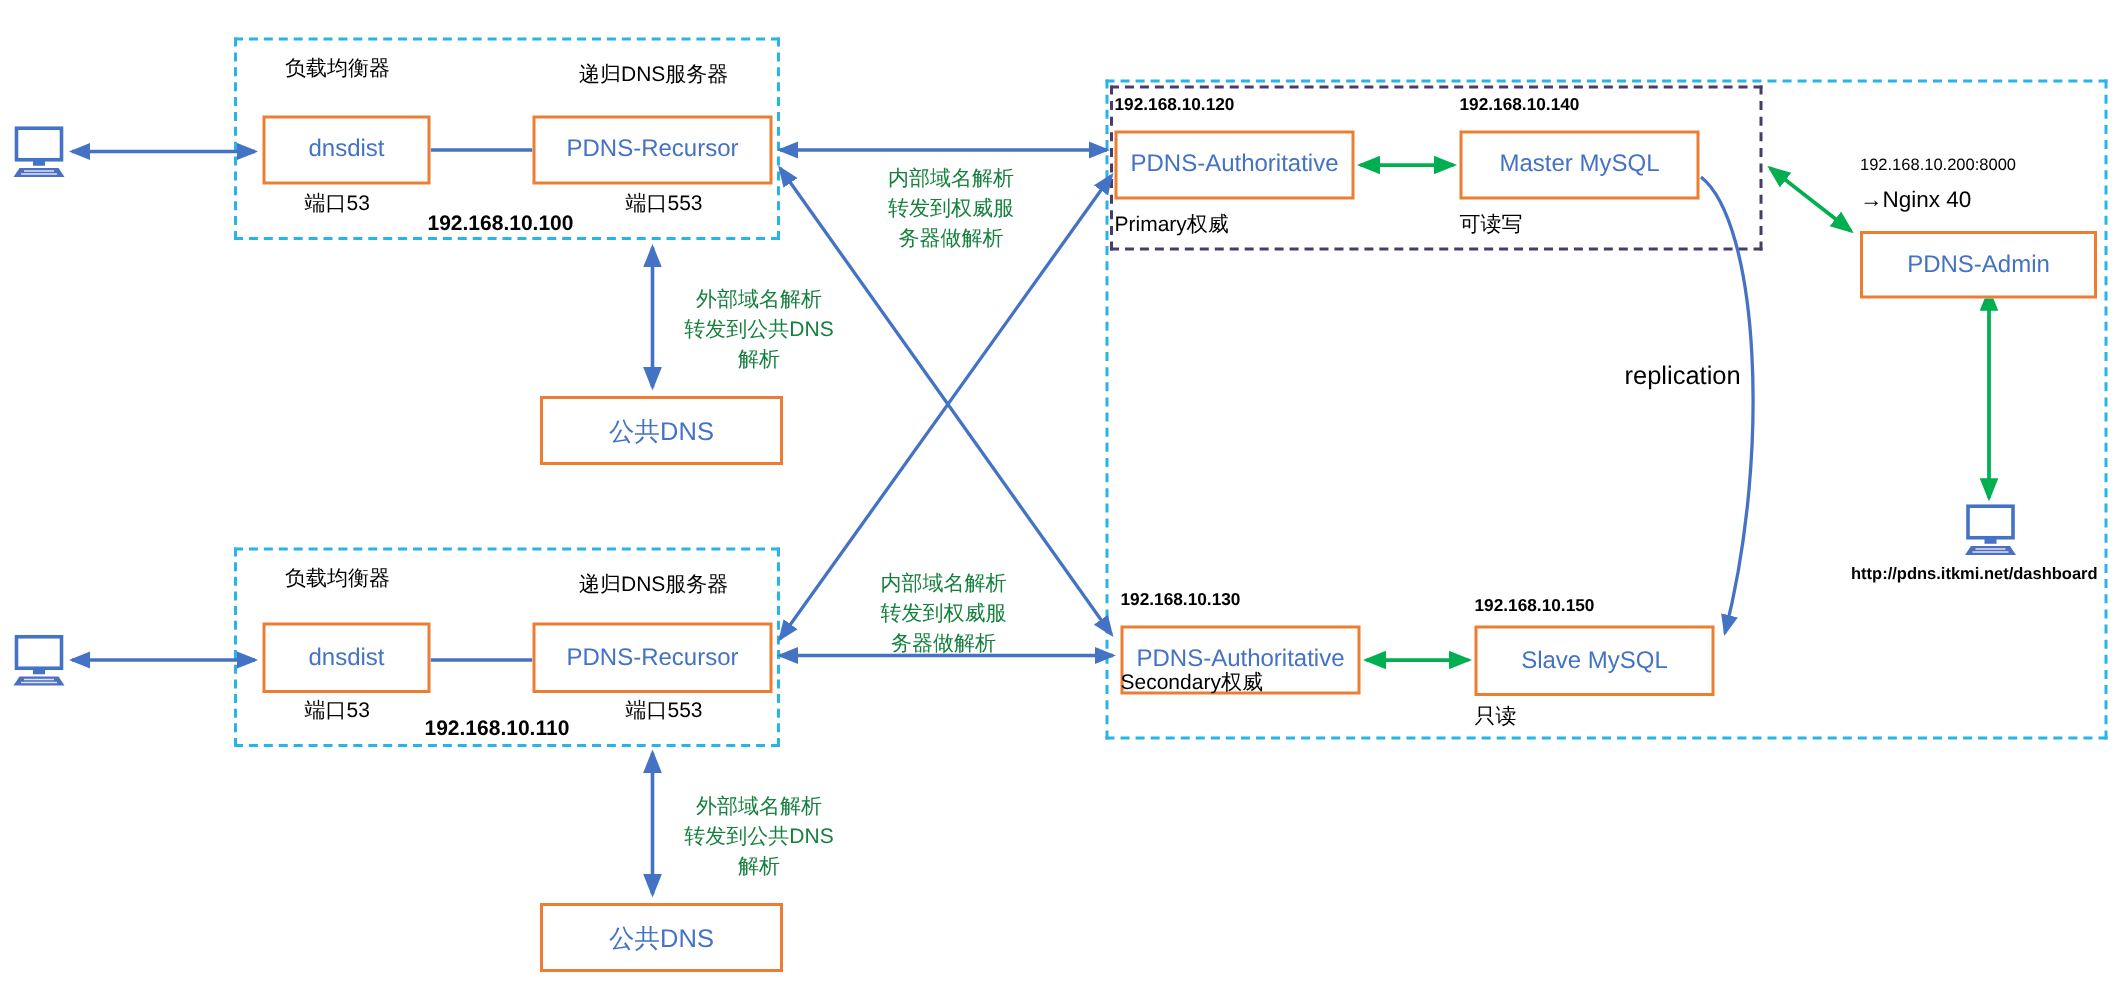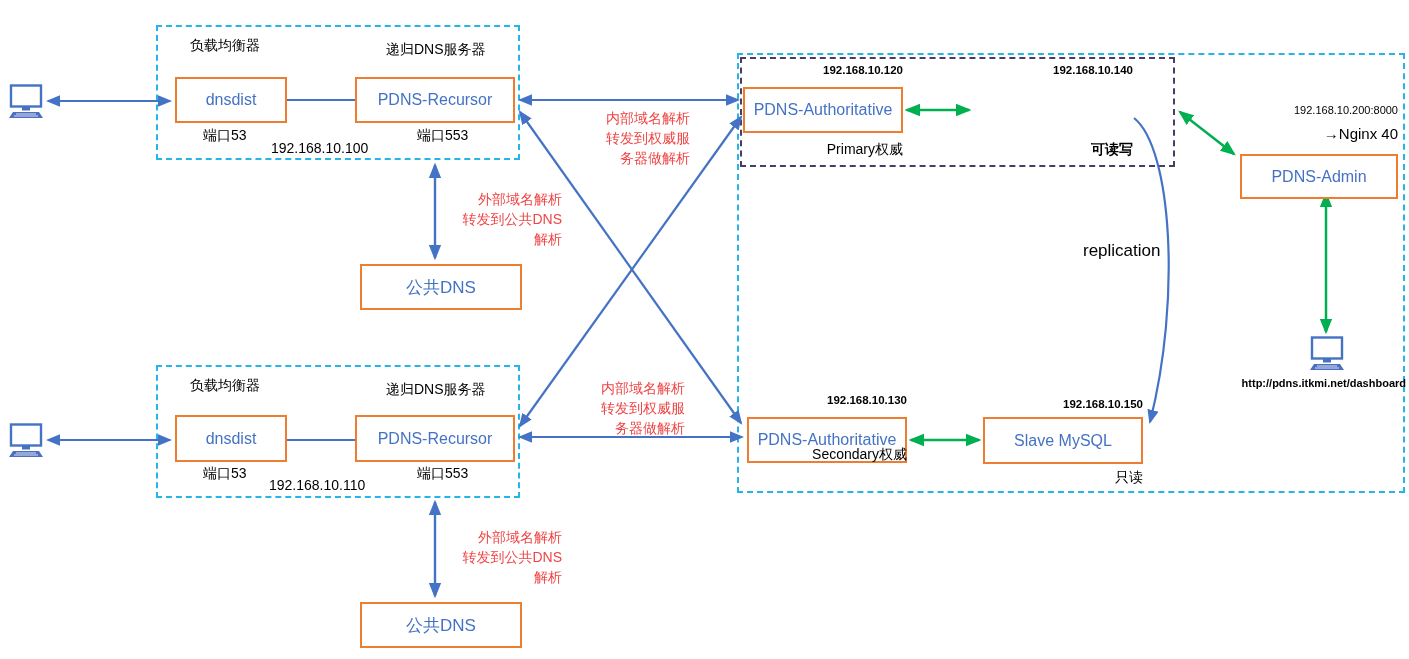--- a/index.html
+++ b/index.html
@@ -9,23 +9,23 @@
   }
   .edges{position:absolute;left:0;top:0;width:1409px;height:659px;pointer-events:none;}
   .node{
     position:absolute;border:2px solid #ED7D31;background:#ffffff;color:#4472C4;
     display:flex;align-items:center;justify-content:center;font-size:16px;box-sizing:border-box;
   }
   .dashed{position:absolute;box-sizing:border-box;}
   .cyan-dash{border:2px dashed #27B4E8;}
   .purple-dash{border:2px dashed #4A3C66;}
   .lbl{position:absolute;font-size:14px;color:#000000;white-space:nowrap;}
-  .center{text-align:right;}
+  .center{text-align:left;}
   .ip-small{font-size:11.5px;font-weight:bold;}
-  .note{position:absolute;font-size:14px;color:#ef4444;text-align:right;line-height:1.42;}
+  .note{position:absolute;font-size:14px;color:#15803d;text-align:center;line-height:1.42;}
   .note span{display:block;}
   .url{font-size:11px;font-weight:bold;}
   .comp{position:absolute;}
 </style>
 </head>
 <body>
 
 <div class="canvas">
 
   <div class="dashed cyan-dash" style="left:156px;top:25px;width:364px;height:135px;"></div>
@@ -88,21 +88,21 @@
       <line x1="12" y1="30" x2="32" y2="30" stroke="#ffffff" stroke-width="1" opacity="0.8"></line>
       <line x1="10" y1="32" x2="34" y2="32" stroke="#ffffff" stroke-width="1" opacity="0.8"></line>
     </svg>
   </div>
 
   <div class="lbl" style="left:190px;top:37px;">负载均衡器</div>
   <div class="lbl" style="left:386px;top:41px;">递归DNS服务器</div>
   <div class="node" style="left:175px;top:77px;width:112px;height:46px;">dnsdist</div>
   <div class="node" style="left:355px;top:77px;width:160px;height:46px;">PDNS-Recursor</div>
   <div class="lbl" style="left:203px;top:127px;">端口53</div>
-  <div class="lbl" style="left:271px;top:140px;">192.168.10.100</div>
+  <div class="lbl" style="left:285px;top:140px;font-weight:bold;">192.168.10.100</div>
   <div class="lbl" style="left:417px;top:127px;">端口553</div>
 
   <div class="note" style="left:450px;top:190px;width:112px;">
     <span>外部域名解析</span>
     <span>转发到公共DNS</span>
     <span>解析</span>
   </div>
   <div class="node" style="left:360px;top:264px;width:162px;height:46px;font-size:17px;">公共DNS</div>
 
   <div class="note" style="left:578px;top:109px;width:112px;">
@@ -114,35 +114,36 @@
     <span>内部域名解析</span>
     <span>转发到权威服</span>
     <span>务器做解析</span>
   </div>
 
   <div class="lbl" style="left:190px;top:377px;">负载均衡器</div>
   <div class="lbl" style="left:386px;top:381px;">递归DNS服务器</div>
   <div class="node" style="left:175px;top:415px;width:112px;height:47px;">dnsdist</div>
   <div class="node" style="left:355px;top:415px;width:160px;height:47px;">PDNS-Recursor</div>
   <div class="lbl" style="left:203px;top:465px;">端口53</div>
-  <div class="lbl" style="left:269px;top:477px;">192.168.10.110</div>
+  <div class="lbl" style="left:283px;top:477px;font-weight:bold;">192.168.10.110</div>
   <div class="lbl" style="left:417px;top:465px;">端口553</div>
 
   <div class="note" style="left:450px;top:528px;width:112px;">
     <span>外部域名解析</span>
     <span>转发到公共DNS</span>
     <span>解析</span>
   </div>
   <div class="node" style="left:360px;top:602px;width:162px;height:46px;font-size:17px;">公共DNS</div>
 
   <div class="lbl ip-small center" style="left:743px;top:64px;width:160px;">192.168.10.120</div>
   <div class="lbl ip-small center" style="left:973px;top:64px;width:160px;">192.168.10.140</div>
   <div class="node" style="left:743px;top:87px;width:160px;height:46px;">PDNS-Authoritative</div>
+  <div class="node" style="left:973px;top:87px;width:160px;height:46px;">Master MySQL</div>
   <div class="lbl center" style="left:743px;top:141px;width:160px;">Primary权威</div>
-  <div class="lbl center" style="left:973px;top:141px;width:160px;font-weight:bold;">可读写</div>
+  <div class="lbl center" style="left:973px;top:141px;width:160px;">可读写</div>
 
   <div class="lbl" style="left:1083px;top:241px;font-size:17px;">replication</div>
 
   <div class="lbl ip-small center" style="left:747px;top:394px;width:160px;">192.168.10.130</div>
   <div class="lbl ip-small center" style="left:983px;top:398px;width:160px;">192.168.10.150</div>
   <div class="node" style="left:747px;top:417px;width:160px;height:46px;">PDNS-Authoritative</div>
   <div class="node" style="left:983px;top:417px;width:160px;height:47px;">Slave MySQL</div>
   <div class="lbl center" style="left:747px;top:446px;width:160px;">Secondary权威</div>
   <div class="lbl center" style="left:983px;top:469px;width:160px;">只读</div>
 

